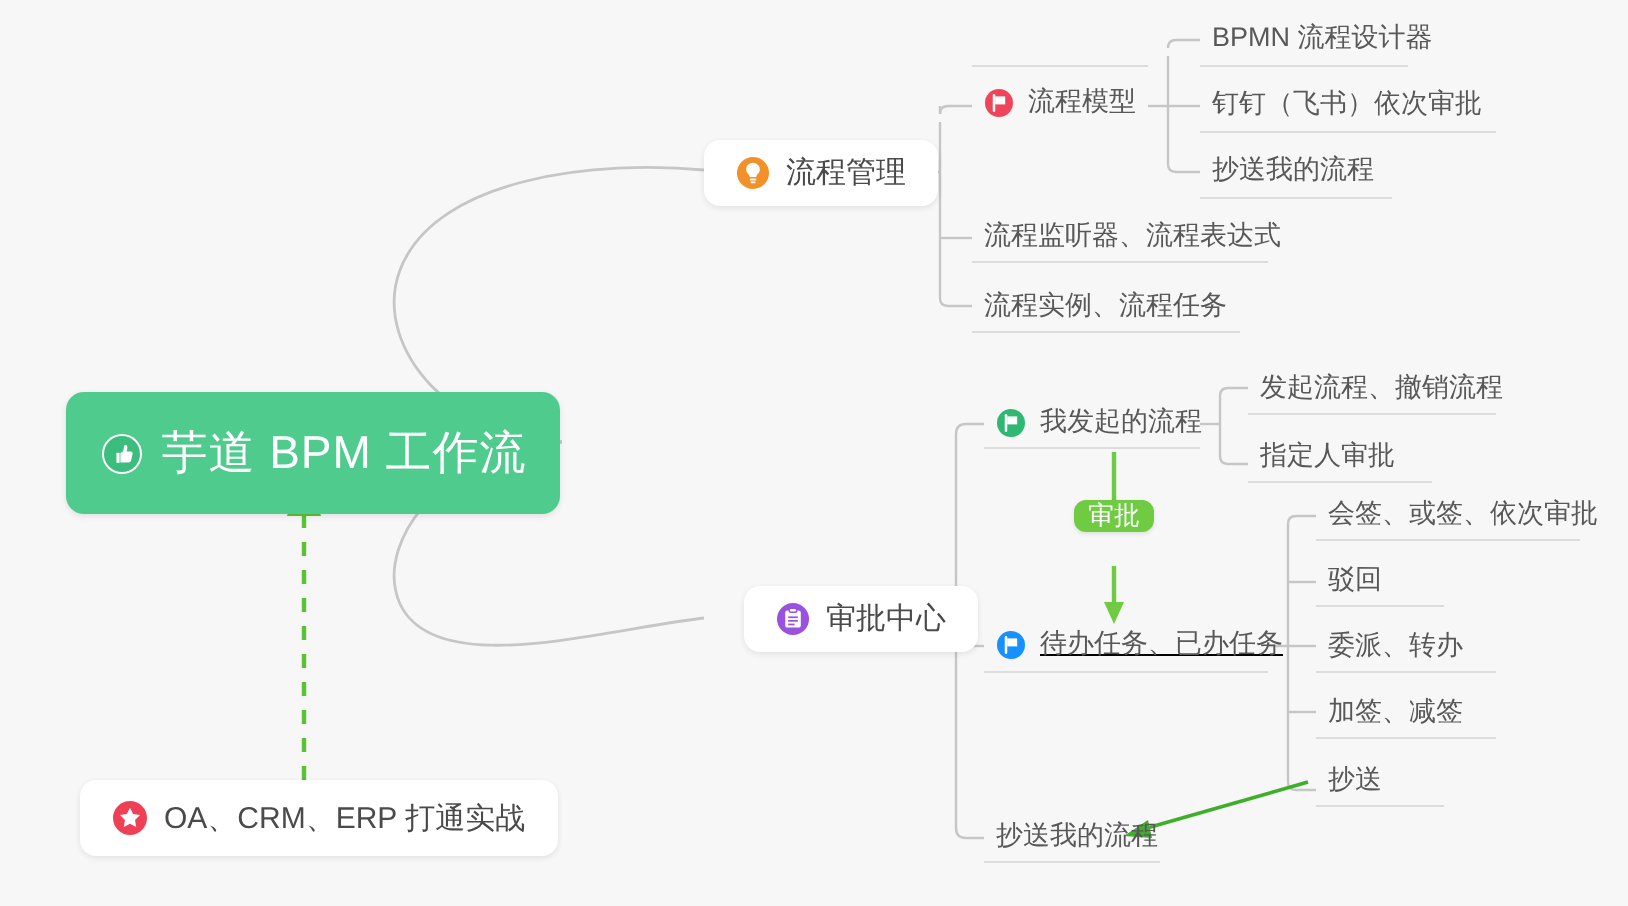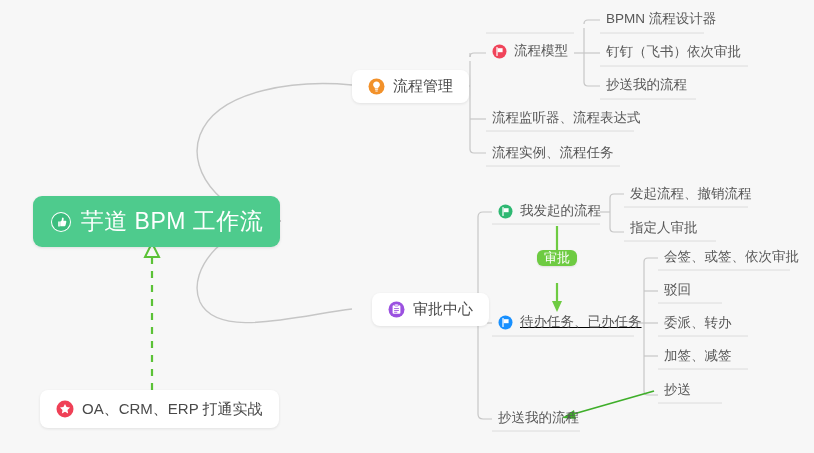--- a/index.html
+++ b/index.html
@@ -25,21 +25,21 @@
     height: 453px;
     pointer-events: none;
   }
 
   
   .root-node {
     position: absolute;
     left: 33px;
     top: 196px;
     width: 247px;
-    height: 51px;
+    height: 61px;
     background: #4ecb8d;
     border-radius: 9px;
     box-shadow: 0 1px 3px rgba(0,0,0,0.10);
     display: flex;
     align-items: center;
     justify-content: center;
     gap: 9px;
     box-sizing: border-box;
     padding: 0 14px;
   }

